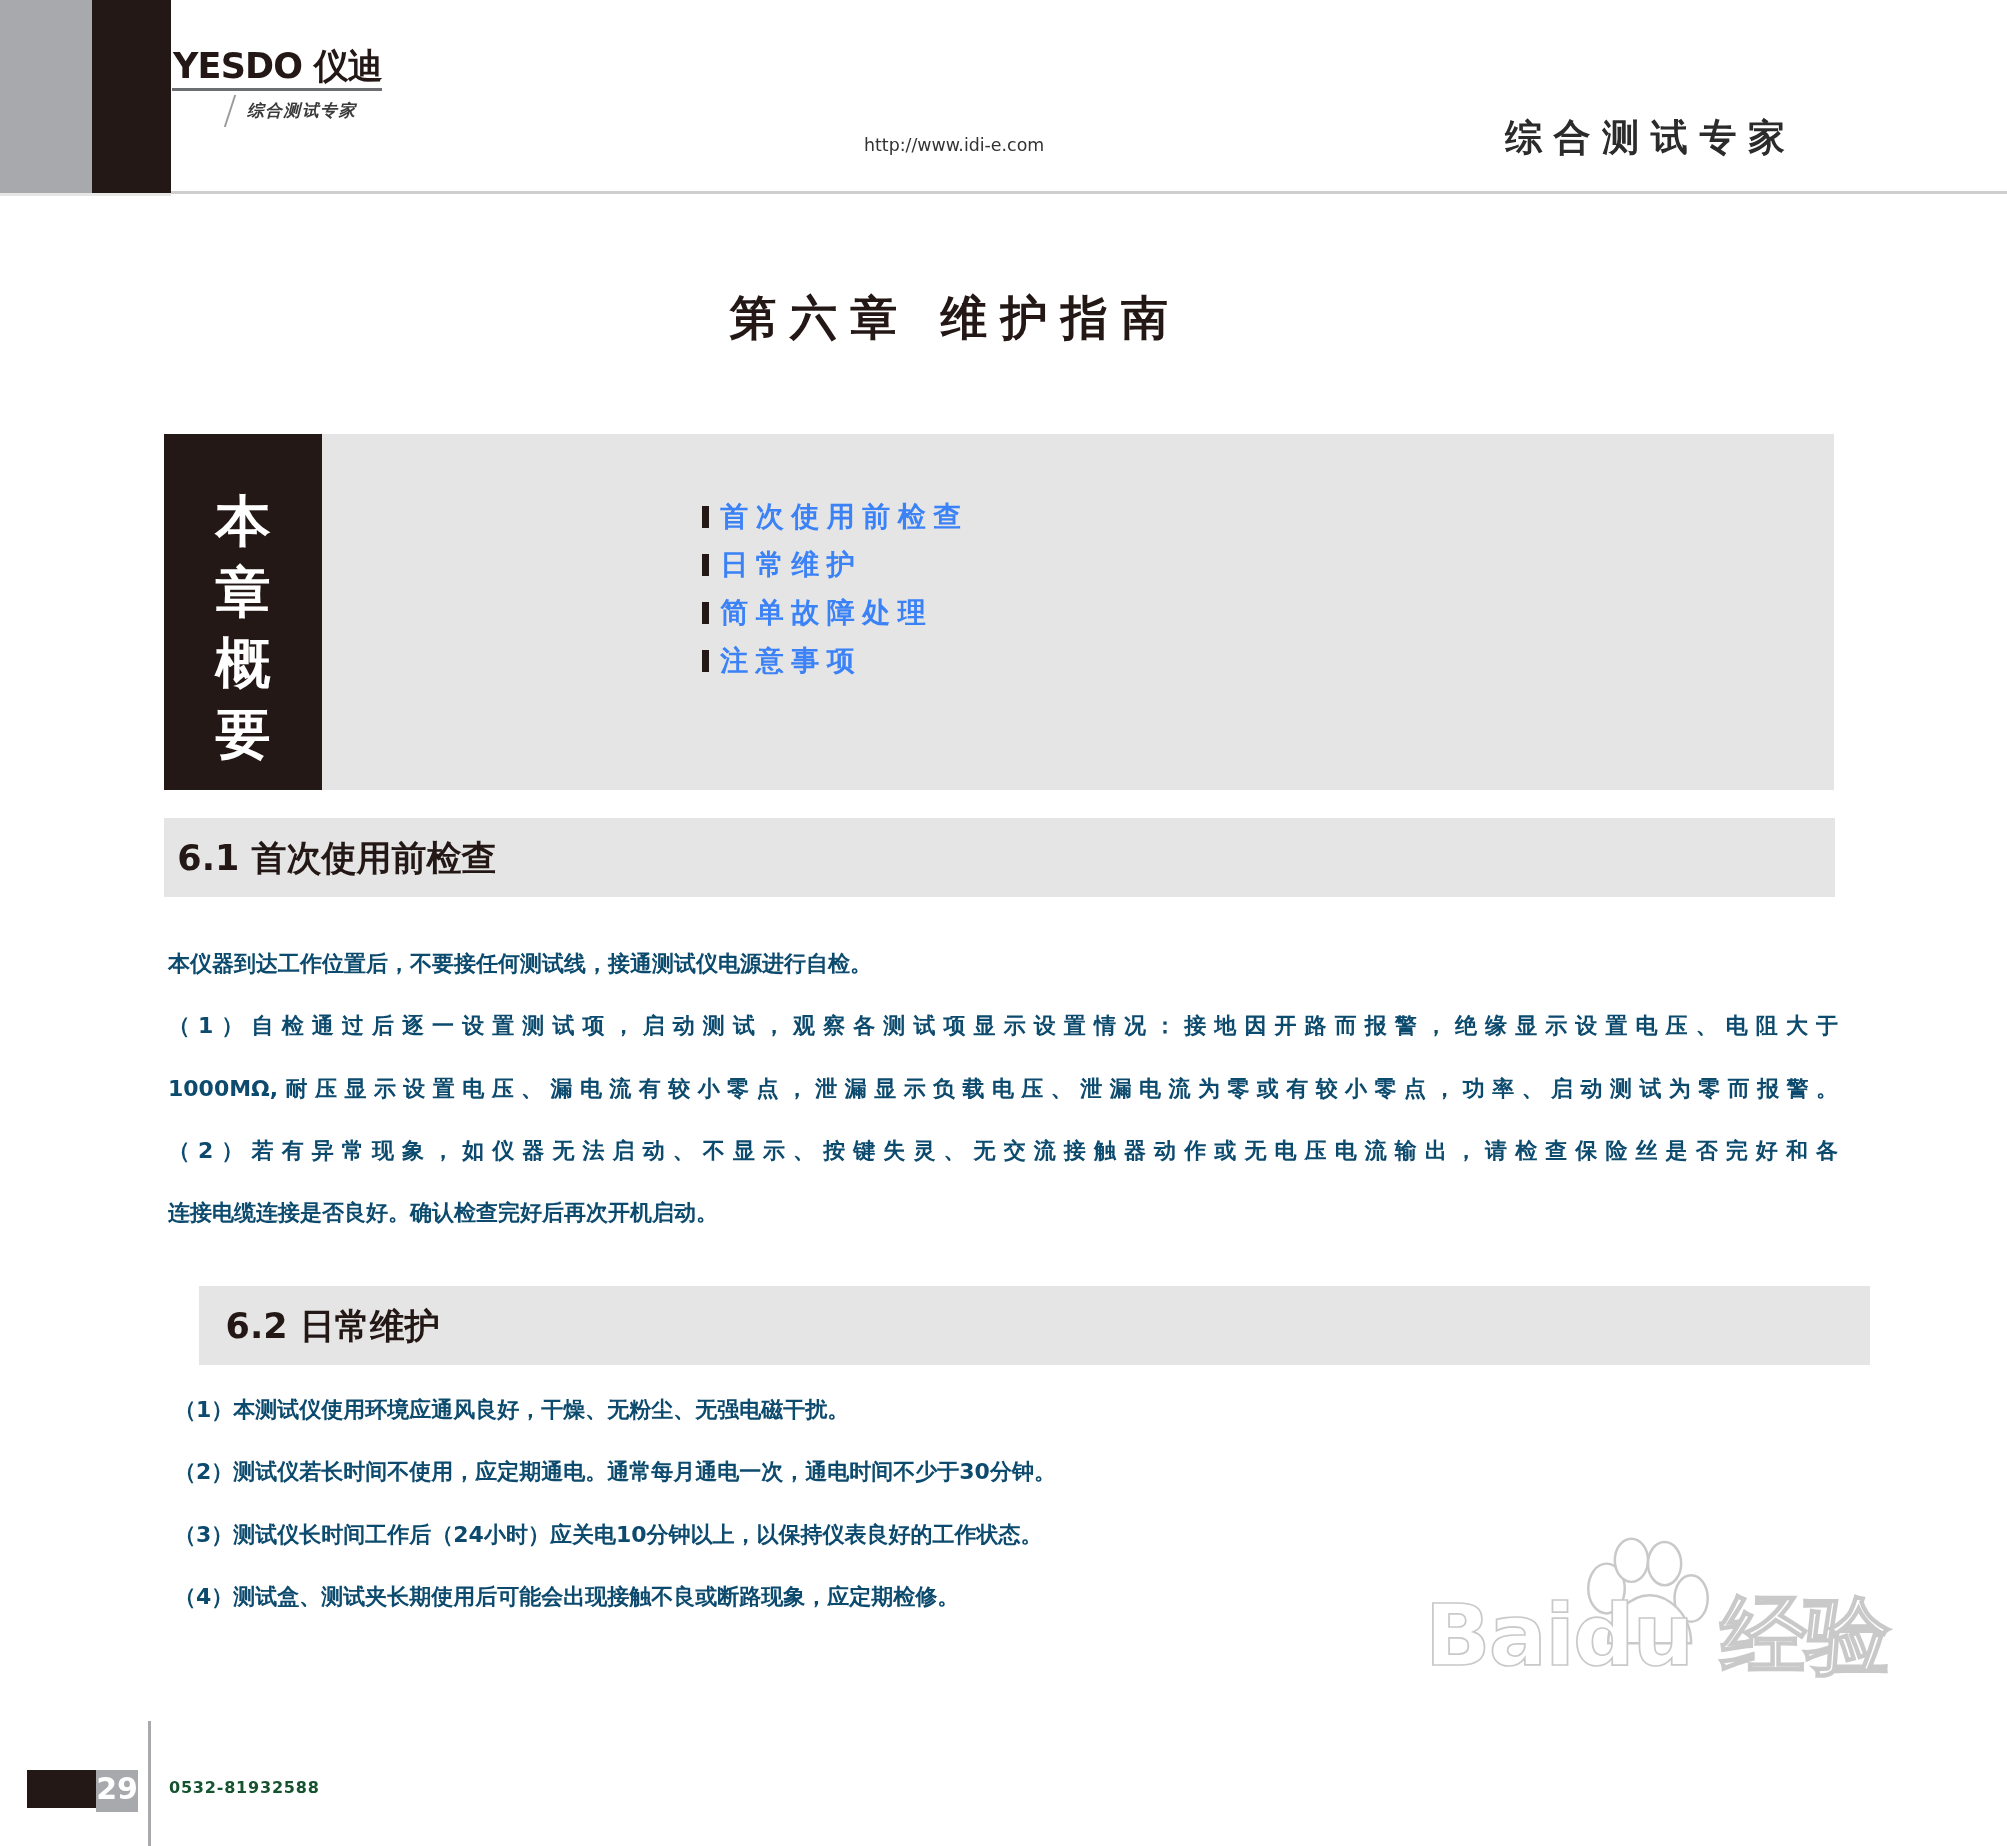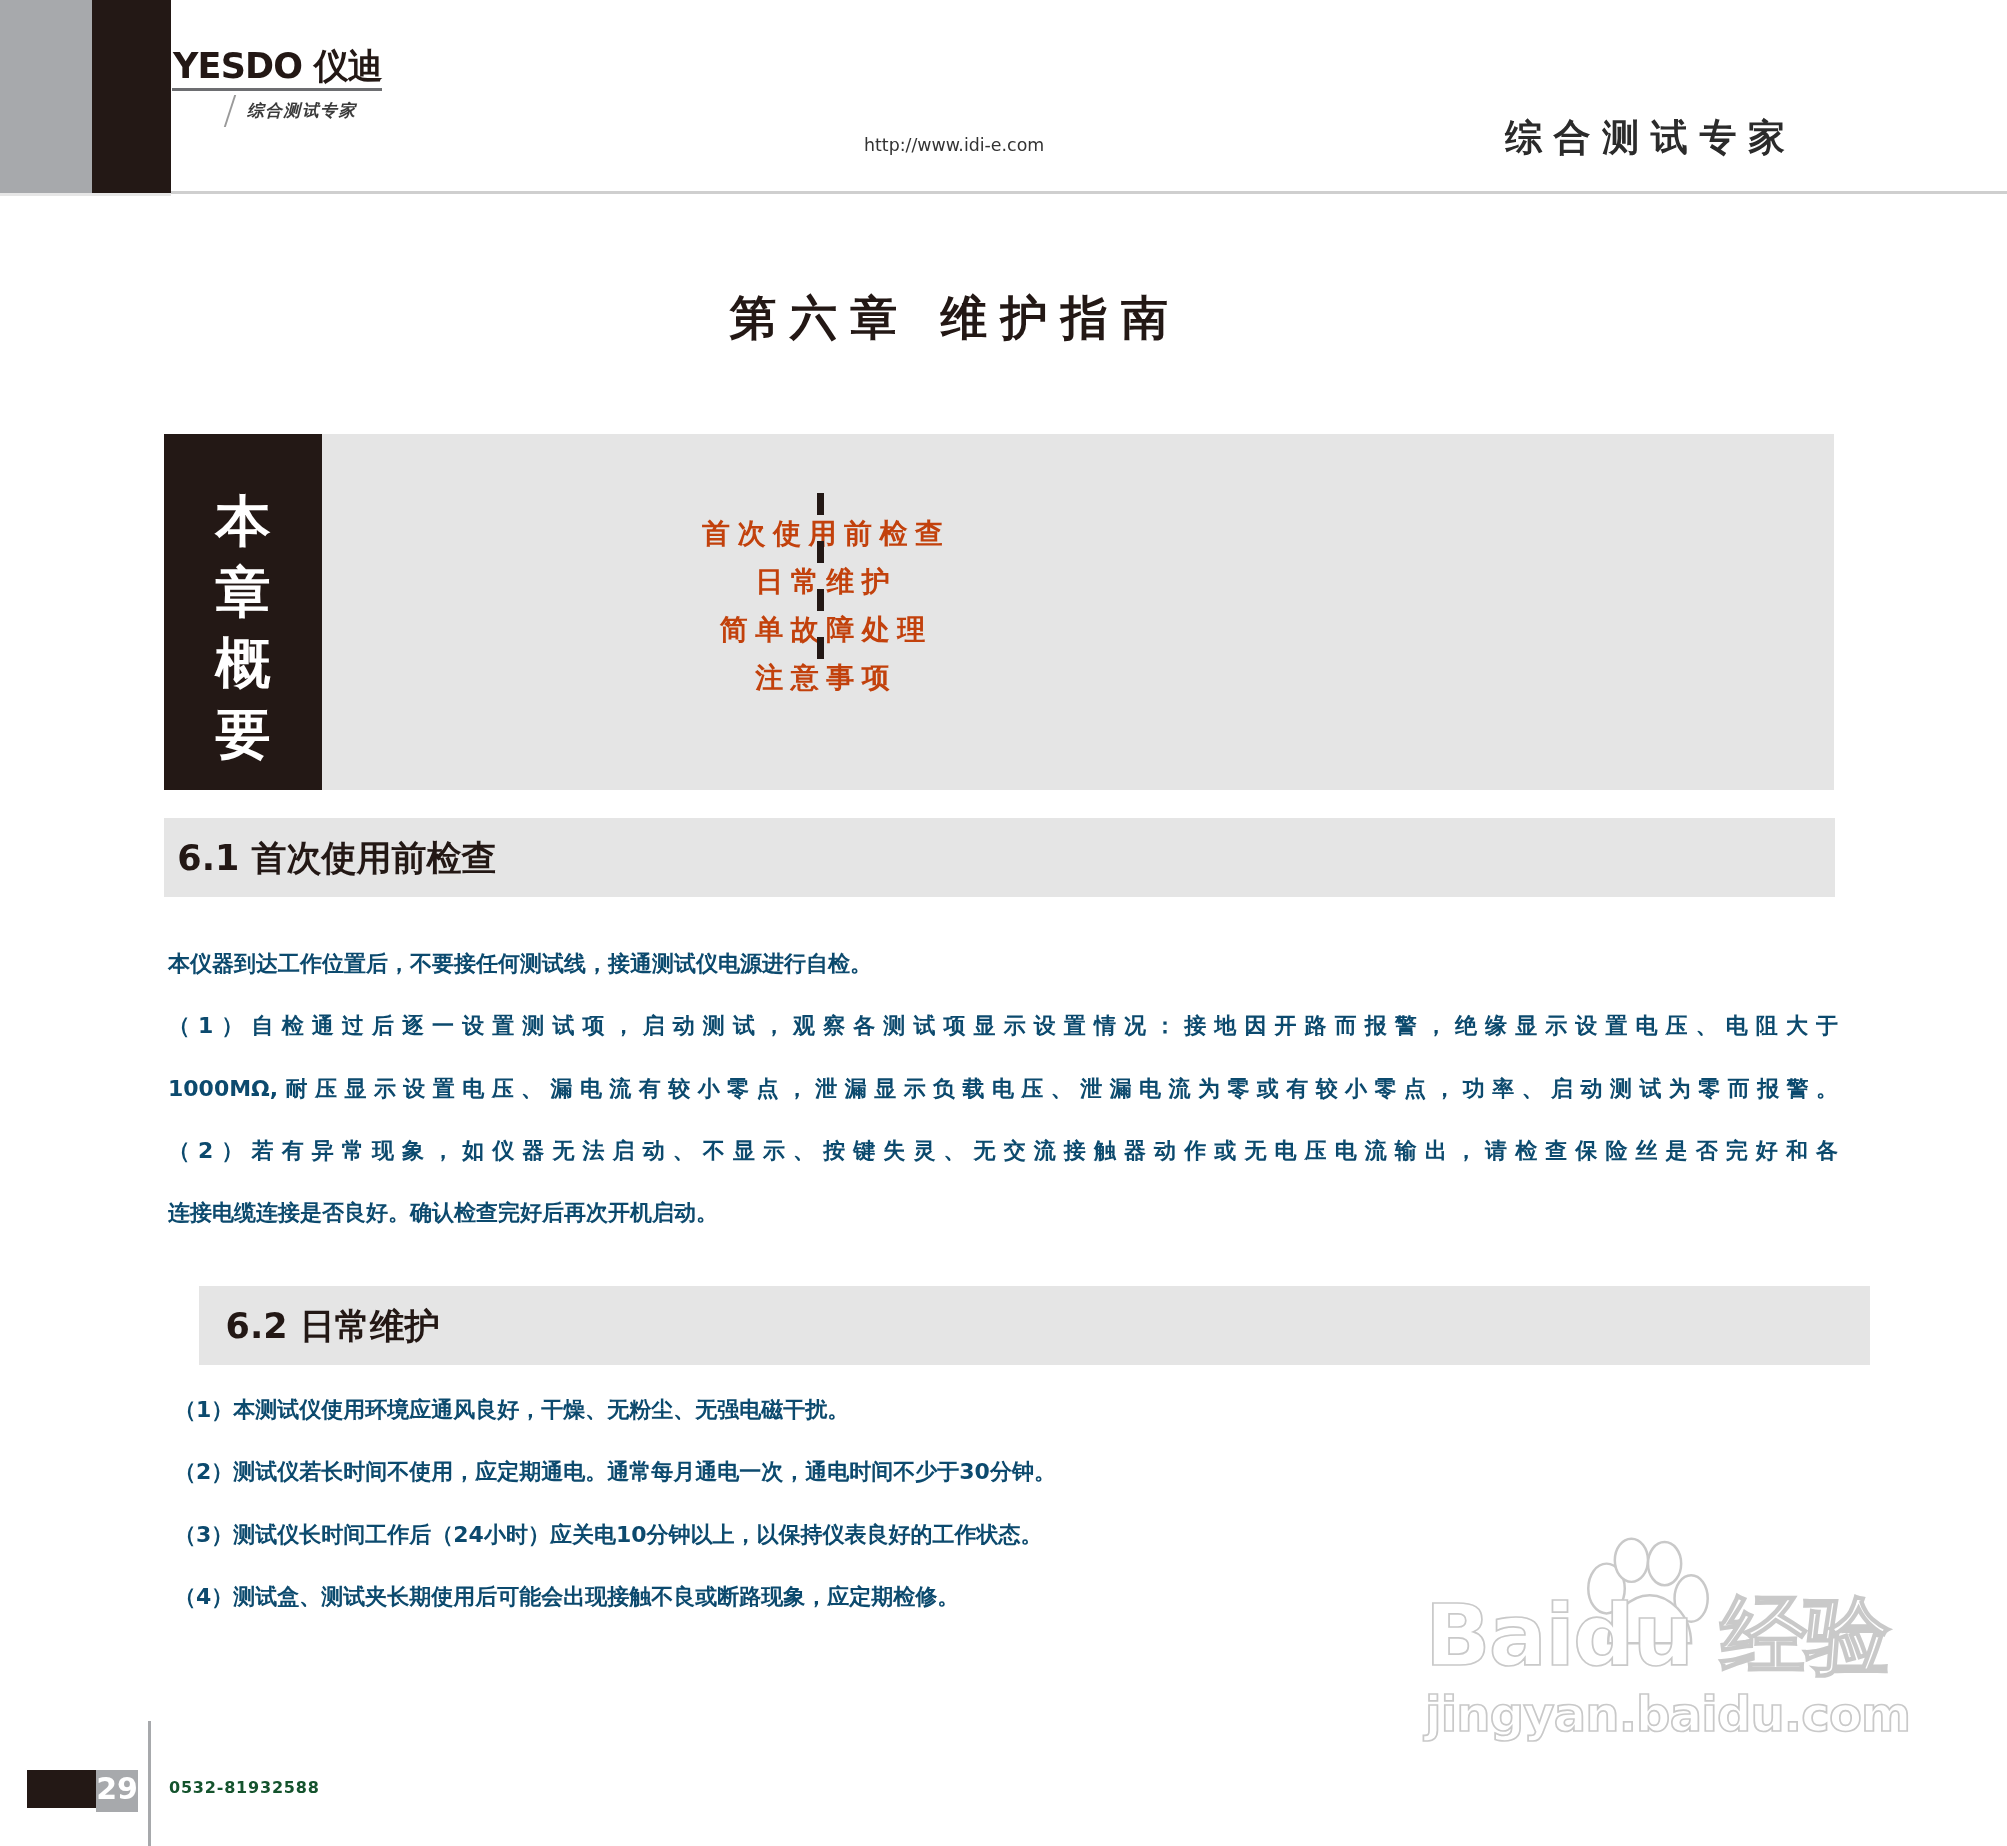--- a/index.html
+++ b/index.html
@@ -41,21 +41,21 @@
   .ov-box { left: 164px; top: 434px; width: 1670px; height: 356px; background: #e5e5e5; }
   .ov-tab { left: 164px; top: 434px; width: 158px; height: 356px; background: #231815; }
   .ov-tab-text {
     position: absolute; left: 0; top: 52px; width: 158px; text-align: center;
     color: #ffffff; font-size: 55px; font-weight: bold; line-height: 71px;
   }
   .ov-tab-text span { display: block; }
   .ov-list { left: 702px; top: 493px; }
   .ov-item {
     display: flex; align-items: center; height: 48px;
-    font-size: 28px; font-weight: bold; color: #c2410c; letter-spacing: 7.5px; white-space: nowrap; flex-direction: column;
+    font-size: 28px; font-weight: bold; color: #3b82f6; letter-spacing: 7.5px; white-space: nowrap;
   }
   .ov-bullet { width: 6.6px; height: 21.6px; background: #231815; margin-right: 11.6px; flex: none; }
 
   
   .sec-bar { background: #e5e5e5; height: 79px; }
   .sec-title {
     position: absolute; left: 13.3px; top: 16.6px; font-size: 35px; font-weight: bold;
     color: #231815; white-space: nowrap;
   }
   .sec1 { left: 164px; top: 818px; width: 1671px; }
@@ -153,20 +153,19 @@
   <svg class="abs" style="left:150px; top:-8.3px;" width="141" height="108" viewBox="0 0 170 130">
     <g fill="#ffffff" stroke="#c9c9c9" stroke-width="3">
       <ellipse cx="38" cy="62" rx="22" ry="30"></ellipse>
       <ellipse cx="68" cy="28" rx="20" ry="26"></ellipse>
       <ellipse cx="108" cy="32" rx="20" ry="26"></ellipse>
       <ellipse cx="140" cy="74" rx="20" ry="28"></ellipse>
       <path d="M40 128 C40 90 70 70 90 70 C112 70 140 92 140 128 Z"></path>
     </g>
   </svg>
   <div class="wm-text wm-brand">Baidu 经验</div>
-  <div class="wm-text wm-url">jingyan.baidu.com</div>
 </div>
 
 <div class="abs ftr-dark"></div>
 <div class="abs ftr-num">29</div>
 <div class="abs ftr-div"></div>
 <div class="abs ftr-phone">0532-81932588</div>
 
 
 </body></html>

